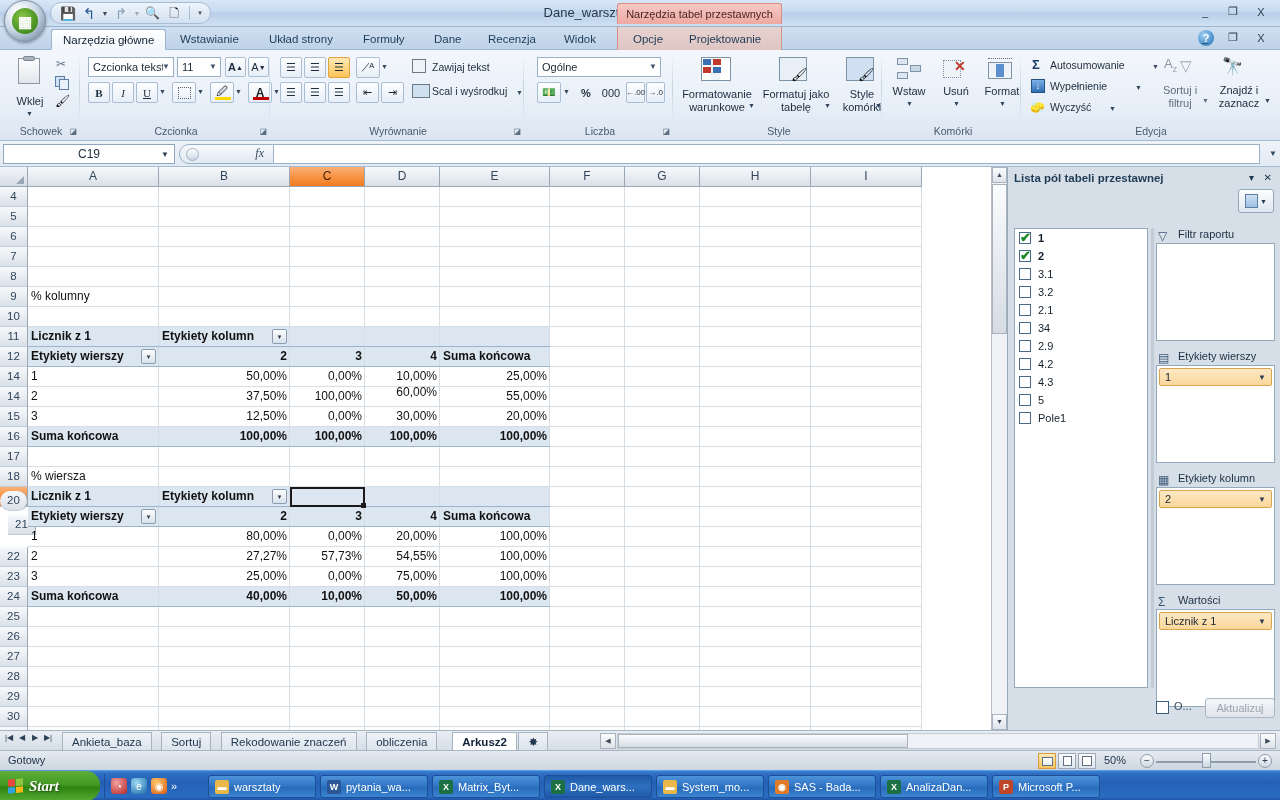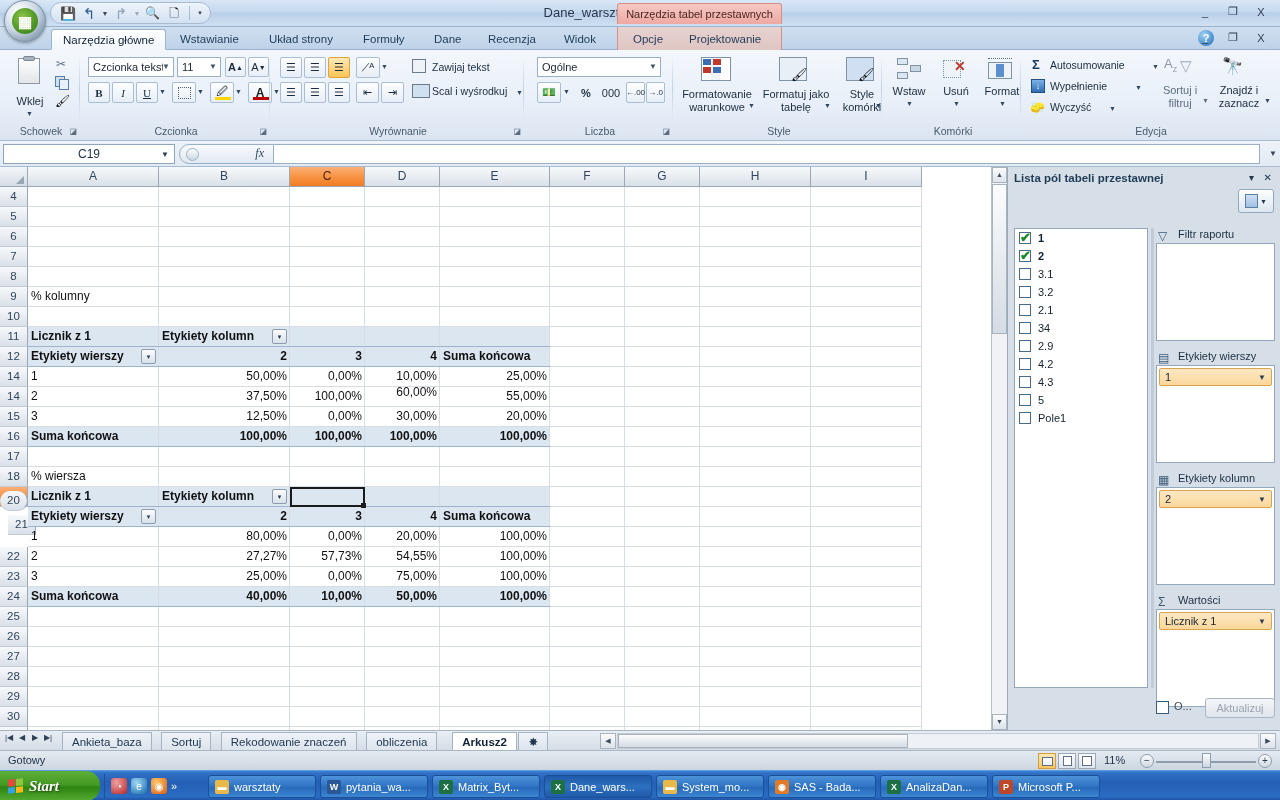--- a/index.html
+++ b/index.html
@@ -1046,21 +1046,21 @@
       <div class="vbtn on">
         <span style="display:inline-block;width:11px;height:9px;background:linear-gradient(#fff,#e7eef6);border:1px solid #5e7086"></span>
       </div>
       <div class="vbtn">
         <span style="display:inline-block;width:9px;height:10px;background:#fff;border:1px solid #5e7086"></span>
       </div>
       <div class="vbtn">
         <span style="display:inline-block;width:10px;height:10px;background:#fff;border:1px solid #5e7086"></span>
       </div>
     </div>
-    <div class="zoomtext">11%</div>
+    <div class="zoomtext">50%</div>
     <div class="zoomslider">
       <div class="zs-line"></div>
       <div class="zs-btn" style="left:0">−</div>
       <div class="zs-thumb"></div>
       <div class="zs-btn" style="right:0">+</div>
     </div>
   </div>
 
   <div class="taskbar">
     <div class="startbtn">

